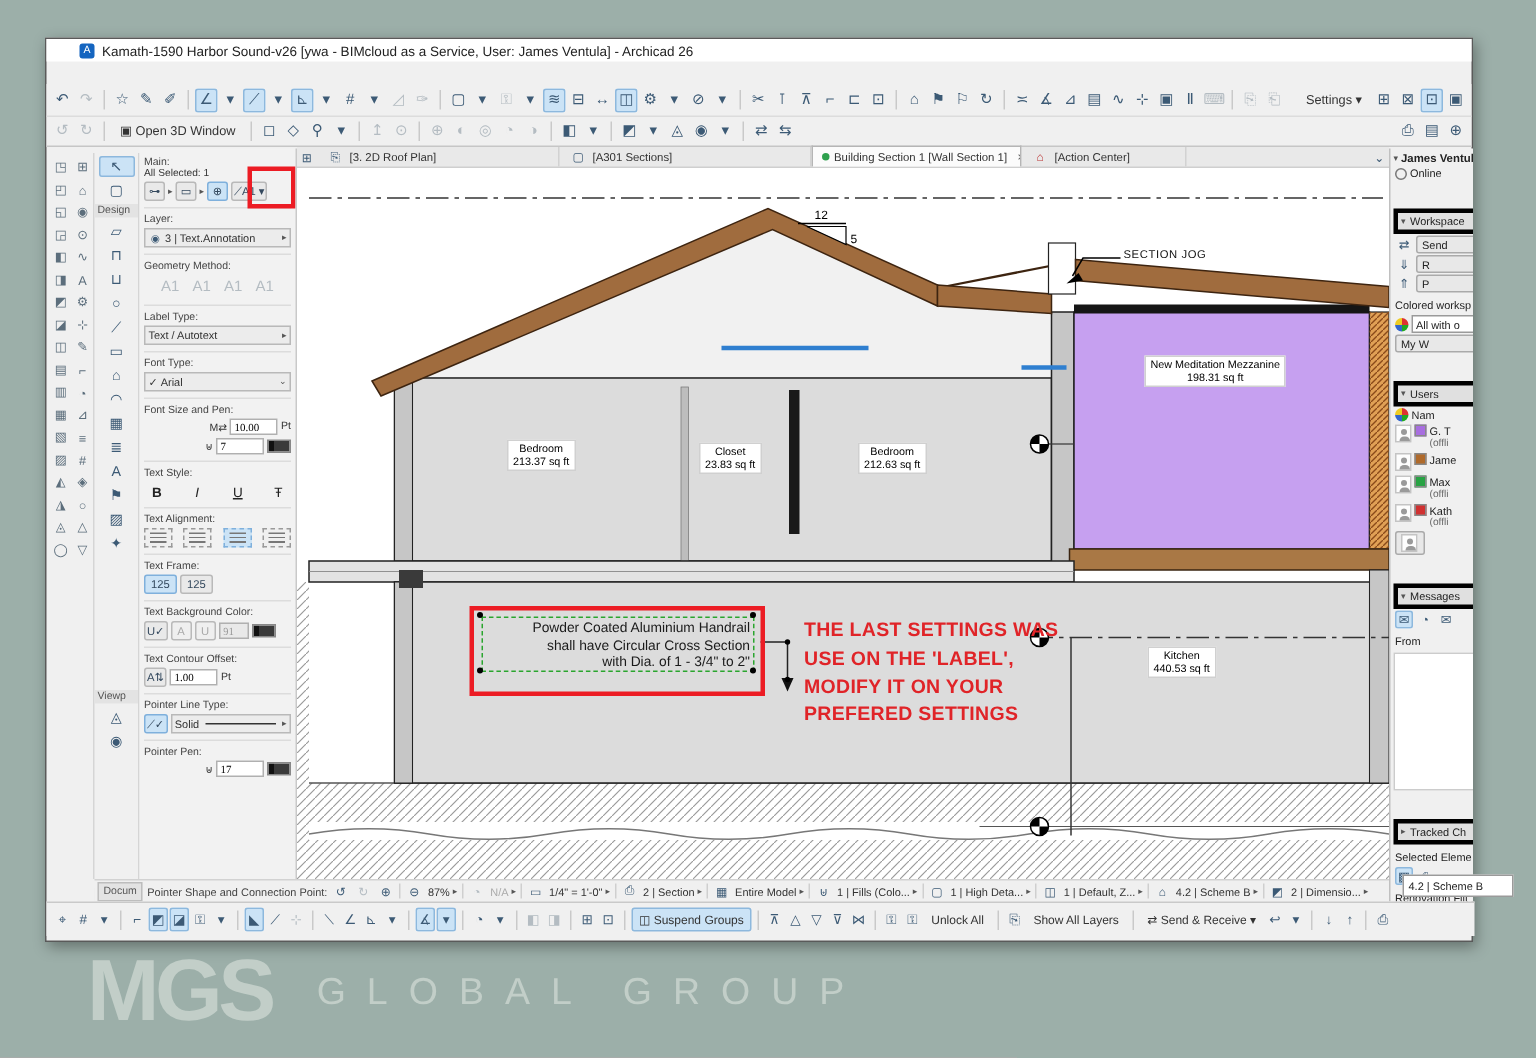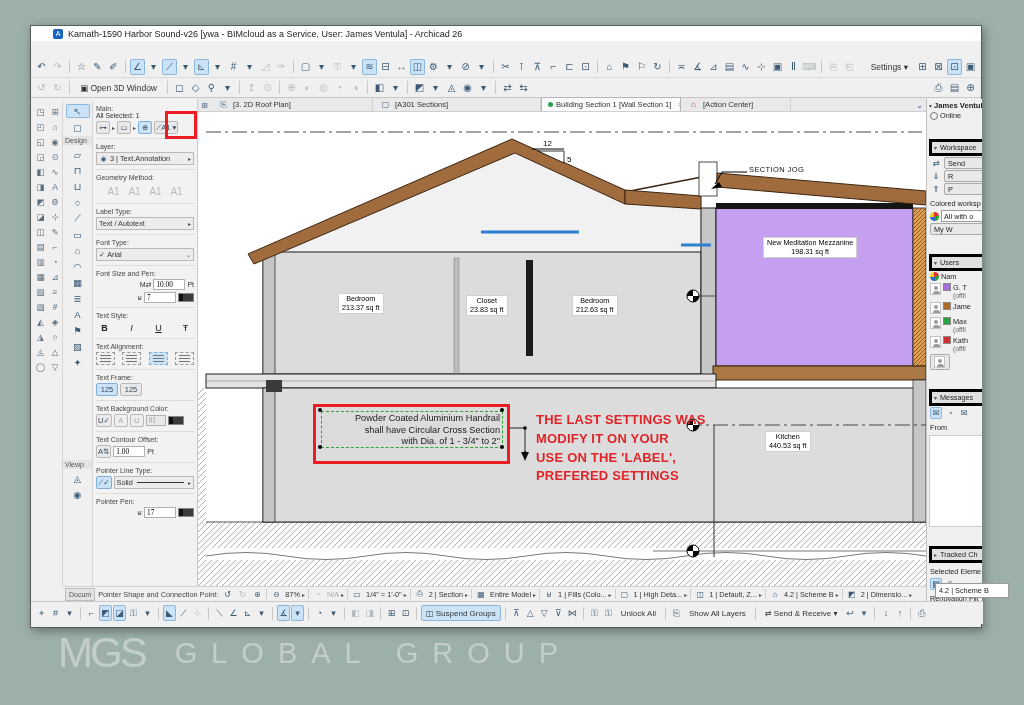--- a/index.html
+++ b/index.html
@@ -90,22 +90,22 @@
   .sb-docum{background:#e3e3e3;border:1px solid #bdbdbd;padding:0 3px;height:13px;display:flex;align-items:center;color:#555;font-size:7px}
   .sb-label{color:#444;white-space:nowrap}
   .sb-sep{width:1px;height:10px;background:#cfcfcf;flex:0 0 auto}
   .sb-i{display:flex;align-items:center;gap:2px;white-space:nowrap;cursor:default}
   .bottombar{position:absolute;left:0;top:575px;width:952px;height:23px;background:#f0f0f0;border-top:1px solid #c9c9c9;display:flex;align-items:center;gap:1px;padding:0 4px;overflow:hidden}
   .bottombar .ico{width:13px;height:16px;font-size:9px}
   .bottombar .tbtn{font-size:8px;padding:0 4px}
   .reno-popup{position:absolute;left:935px;top:583px;width:74px;height:15px;background:#fff;border:1px solid #9a9a9a;font-size:7.3px;display:flex;align-items:center;padding-left:3px;z-index:6;color:#222}
   
   .watermark{position:absolute;left:58px;top:632px;display:flex;align-items:center;color:#c9d4ce;opacity:.85}
-  .wm-logo{font-size:42px;font-weight:normal;letter-spacing:-3px;line-height:1}
-  .wm-text{font-size:29px;letter-spacing:14px;margin-left:30px;line-height:1}
+  .wm-logo{font-size:58px;font-weight:bold;letter-spacing:-3px;line-height:1}
+  .wm-text{font-size:25px;letter-spacing:14px;margin-left:30px;line-height:1}
 </style>
 </head>
 <body>
 
 <div class="stage">
   <div class="win">
 
     <div class="titlebar">
       <span class="appicon">A</span>
       <span>Kamath-1590 Harbor Sound-v26 [ywa - BIMcloud as a Service, User: James Ventula] - Archicad 26</span>
@@ -530,22 +530,22 @@
         <span class="dot" style="left:184px;top:38px"></span>
         <div class="hand-text">
           <div>Powder Coated Aluminium Handrail</div>
           <div>shall have Circular Cross Section</div>
           <div>with Dia. of 1 - 3/4" to 2"</div>
         </div>
       </div>
 
       <div class="anno">
         <div>THE LAST SETTINGS WAS</div>
+        <div>USE ON THE 'LABEL',</div>
         <div>MODIFY IT ON YOUR</div>
-        <div>USE ON THE 'LABEL',</div>
         <div>PREFERED SETTINGS</div>
       </div>
     </div>
 
     <div class="rightpanel">
       <div class="rp-in">
         <div class="rp-user">
             <span class="arr">▾</span>
             <span>James Ventula</span>
           </div>

